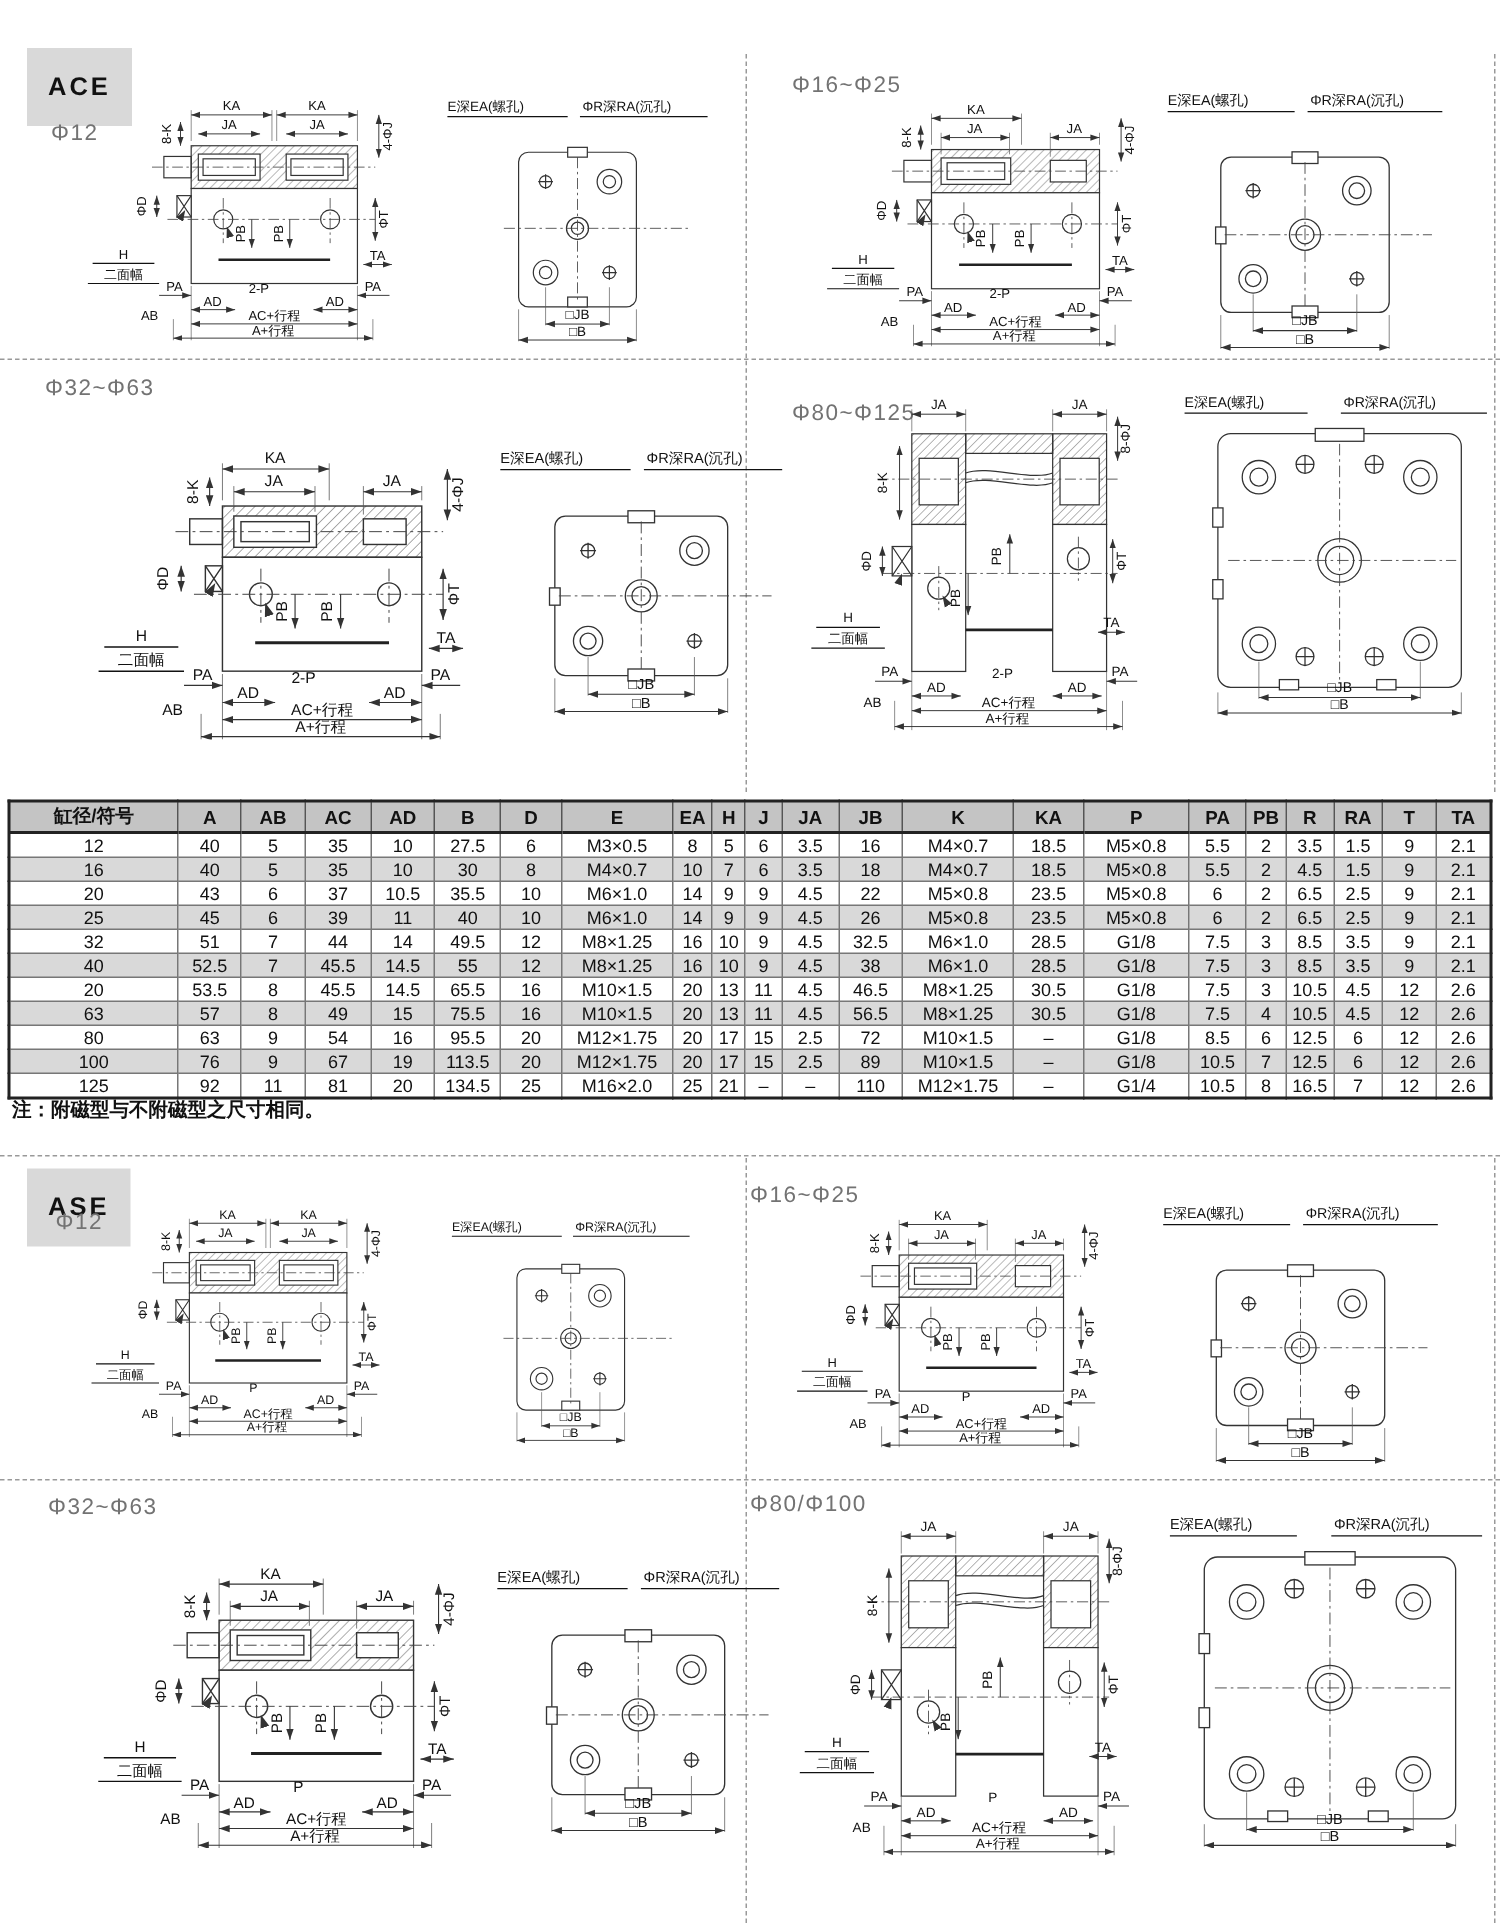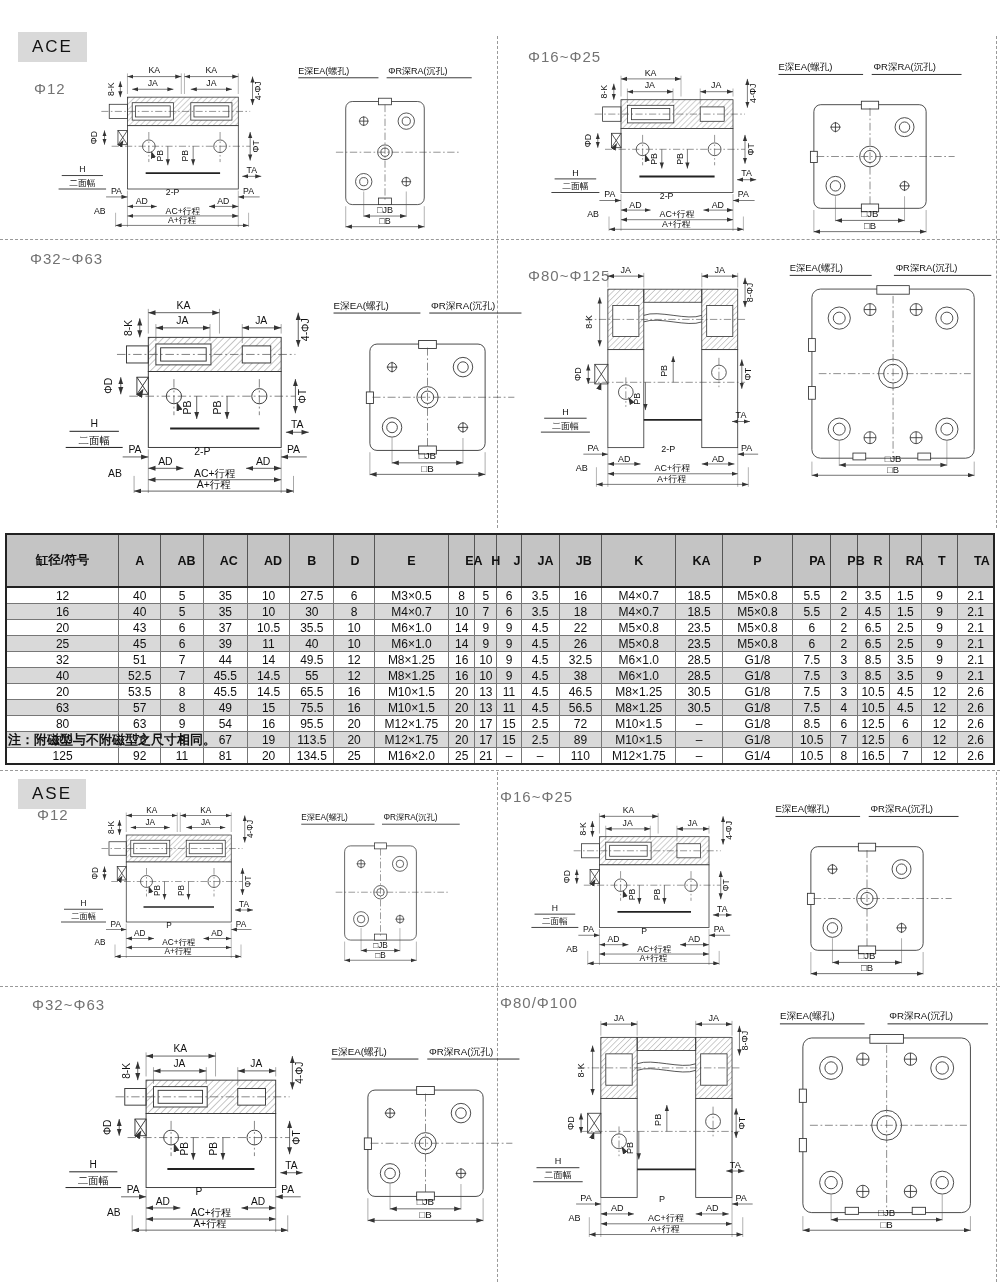--- a/index.html
+++ b/index.html
@@ -1,28 +1,28 @@
 <!DOCTYPE html>
 <html><head>
 <meta charset="utf-8">
 <style>
   html,body{margin:0;padding:0;background:#e8e8e8}
   #page{position:relative;width:1000px;height:1282px;background:#ffffff;
         font-family:"Liberation Sans",sans-serif;color:#111;overflow:hidden}
   .abs{position:absolute}
   #main-title{left:14px;top:4px;font-size:21px;font-weight:bold;letter-spacing:1px}
-  .badge{background:#d9d9d9;font-weight:normal;font-size:17px;padding:5px 14px;letter-spacing:2px}
+  .badge{background:#d9d9d9;font-weight:bold;font-size:17px;padding:16px 14px;letter-spacing:2px}
   .panel-title{font-size:15px;color:#737373;letter-spacing:1px}
   .svg-slot svg{display:block;width:100%;height:100%}
   .hdiv{border-top:1px dashed #999;height:0}
   .vdiv{border-left:1px dashed #999;width:0}
   #dimtable{left:5px;top:533px;width:990px;border-collapse:collapse;table-layout:fixed;
             text-align:center;font-size:12px;border:2px solid #222}
   #dimtable th{background:#c4c4c4;border:1px solid #555;border-bottom:2px solid #222;
-               font-weight:bold;height:19px;padding:16px;font-size:12.5px}
+               font-weight:bold;height:19px;padding:0;font-size:12.5px}
   #dimtable td{border:1px solid #777;height:15px;padding:0 1px;font-size:12px}
   #dimtable tr.alt{background:#d9d9d9}
   #note{left:8px;top:731px;font-size:13px;font-weight:bold}
   svg .tx{font-size:11px;fill:#111}
   svg .o{stroke:#333;stroke-width:1;fill:none}
   svg .hl{stroke:#333;stroke-width:1;fill:url(#hch)}
   svg .w{stroke:#333;stroke-width:1;fill:#fff}
   svg .cl{stroke:#444;stroke-width:.7;stroke-dasharray:9 3 2 3;fill:none}
   svg .dl{stroke:#333;stroke-width:.8;fill:none}
   svg .wl{stroke:#555;stroke-width:.55;fill:none}

